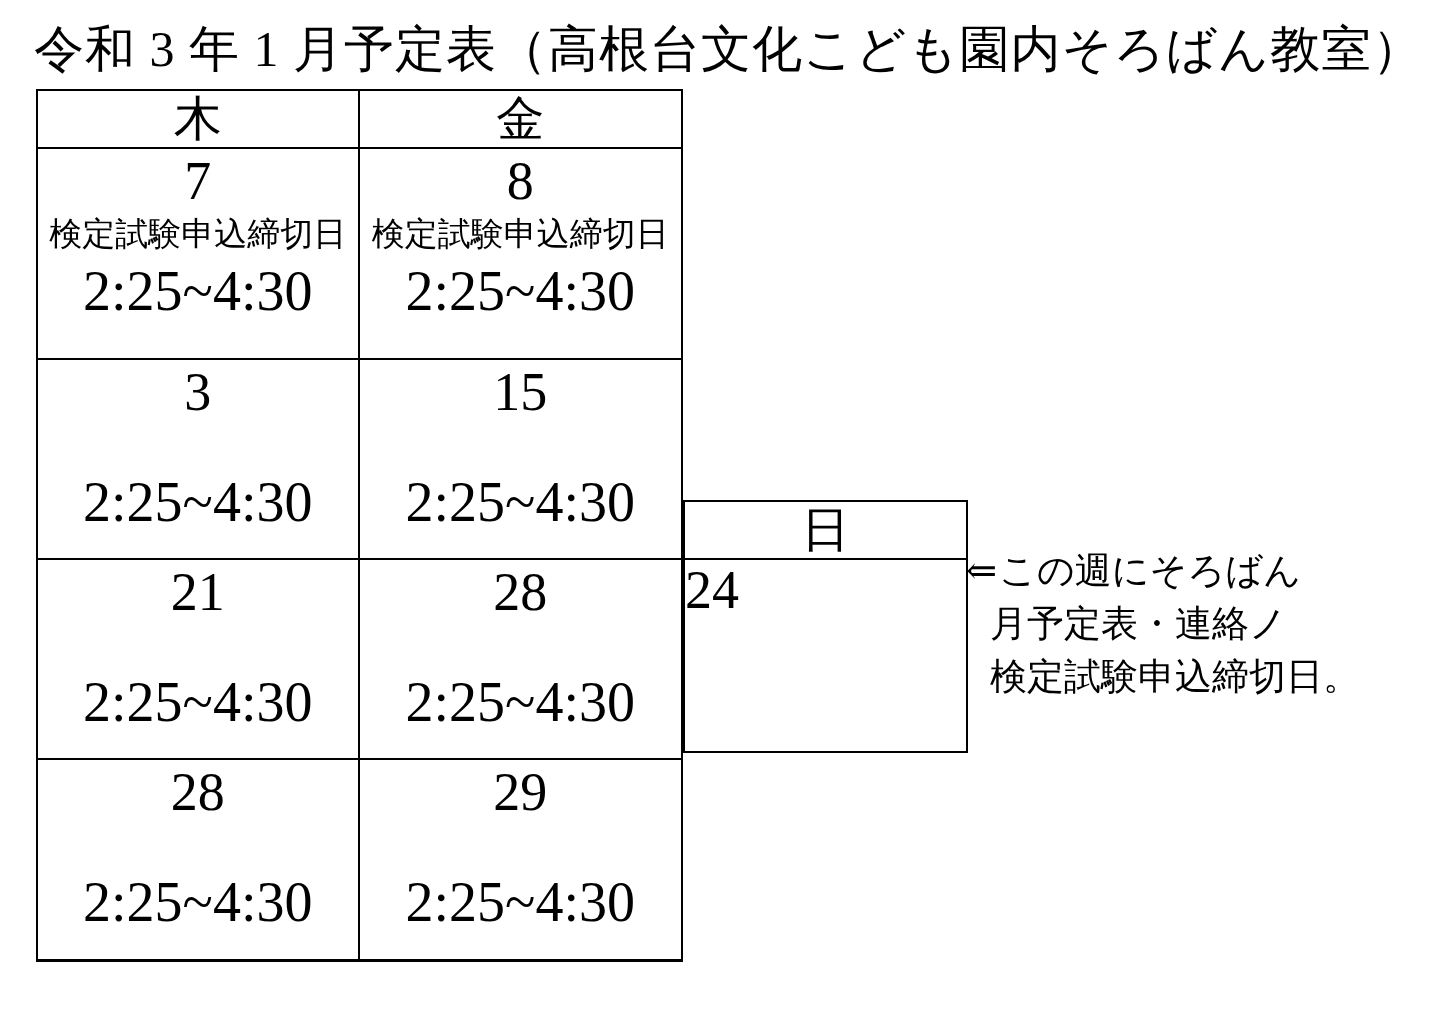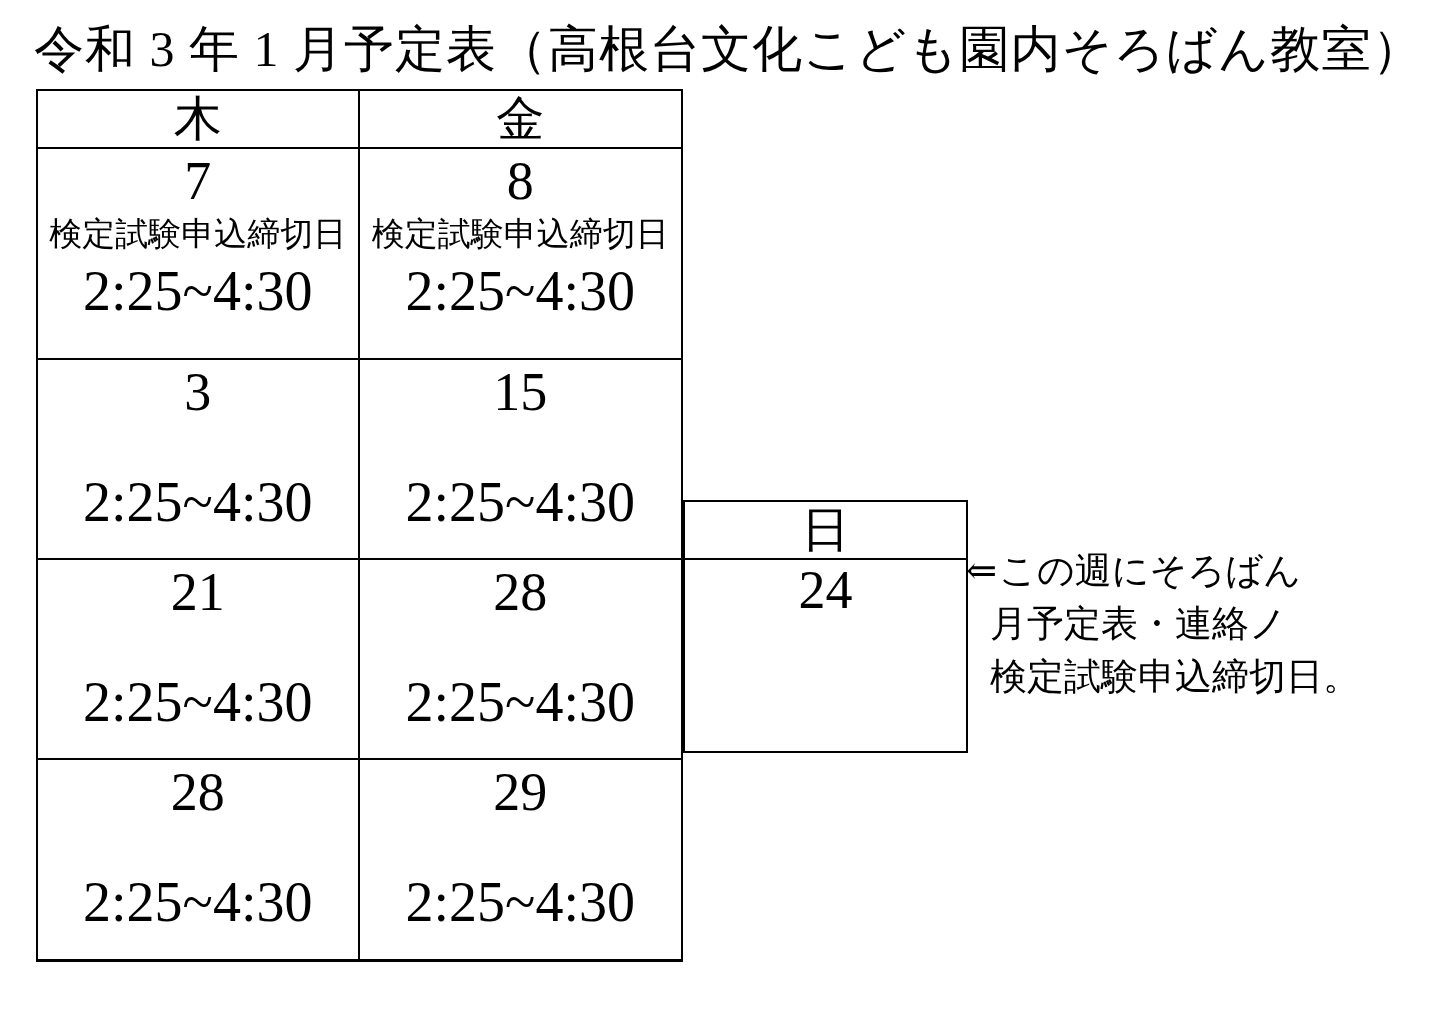--- a/index.html
+++ b/index.html
@@ -95,21 +95,21 @@
     box-sizing: border-box;
     height: 58px;
     border-bottom: 2px solid #000;
     display: flex;
     align-items: center;
     justify-content: center;
     font-size: 48px;
   }
   .sun-body {
     display: flex;
-    flex-direction: column;
+    flex-direction: row;
     align-items: center;
     padding-top: 2px;
   }
   .sun-day {
     font-size: 54px;
     line-height: 56px;
   }
   .sun-event {
     font-size: 60px;
     line-height: 74px;

